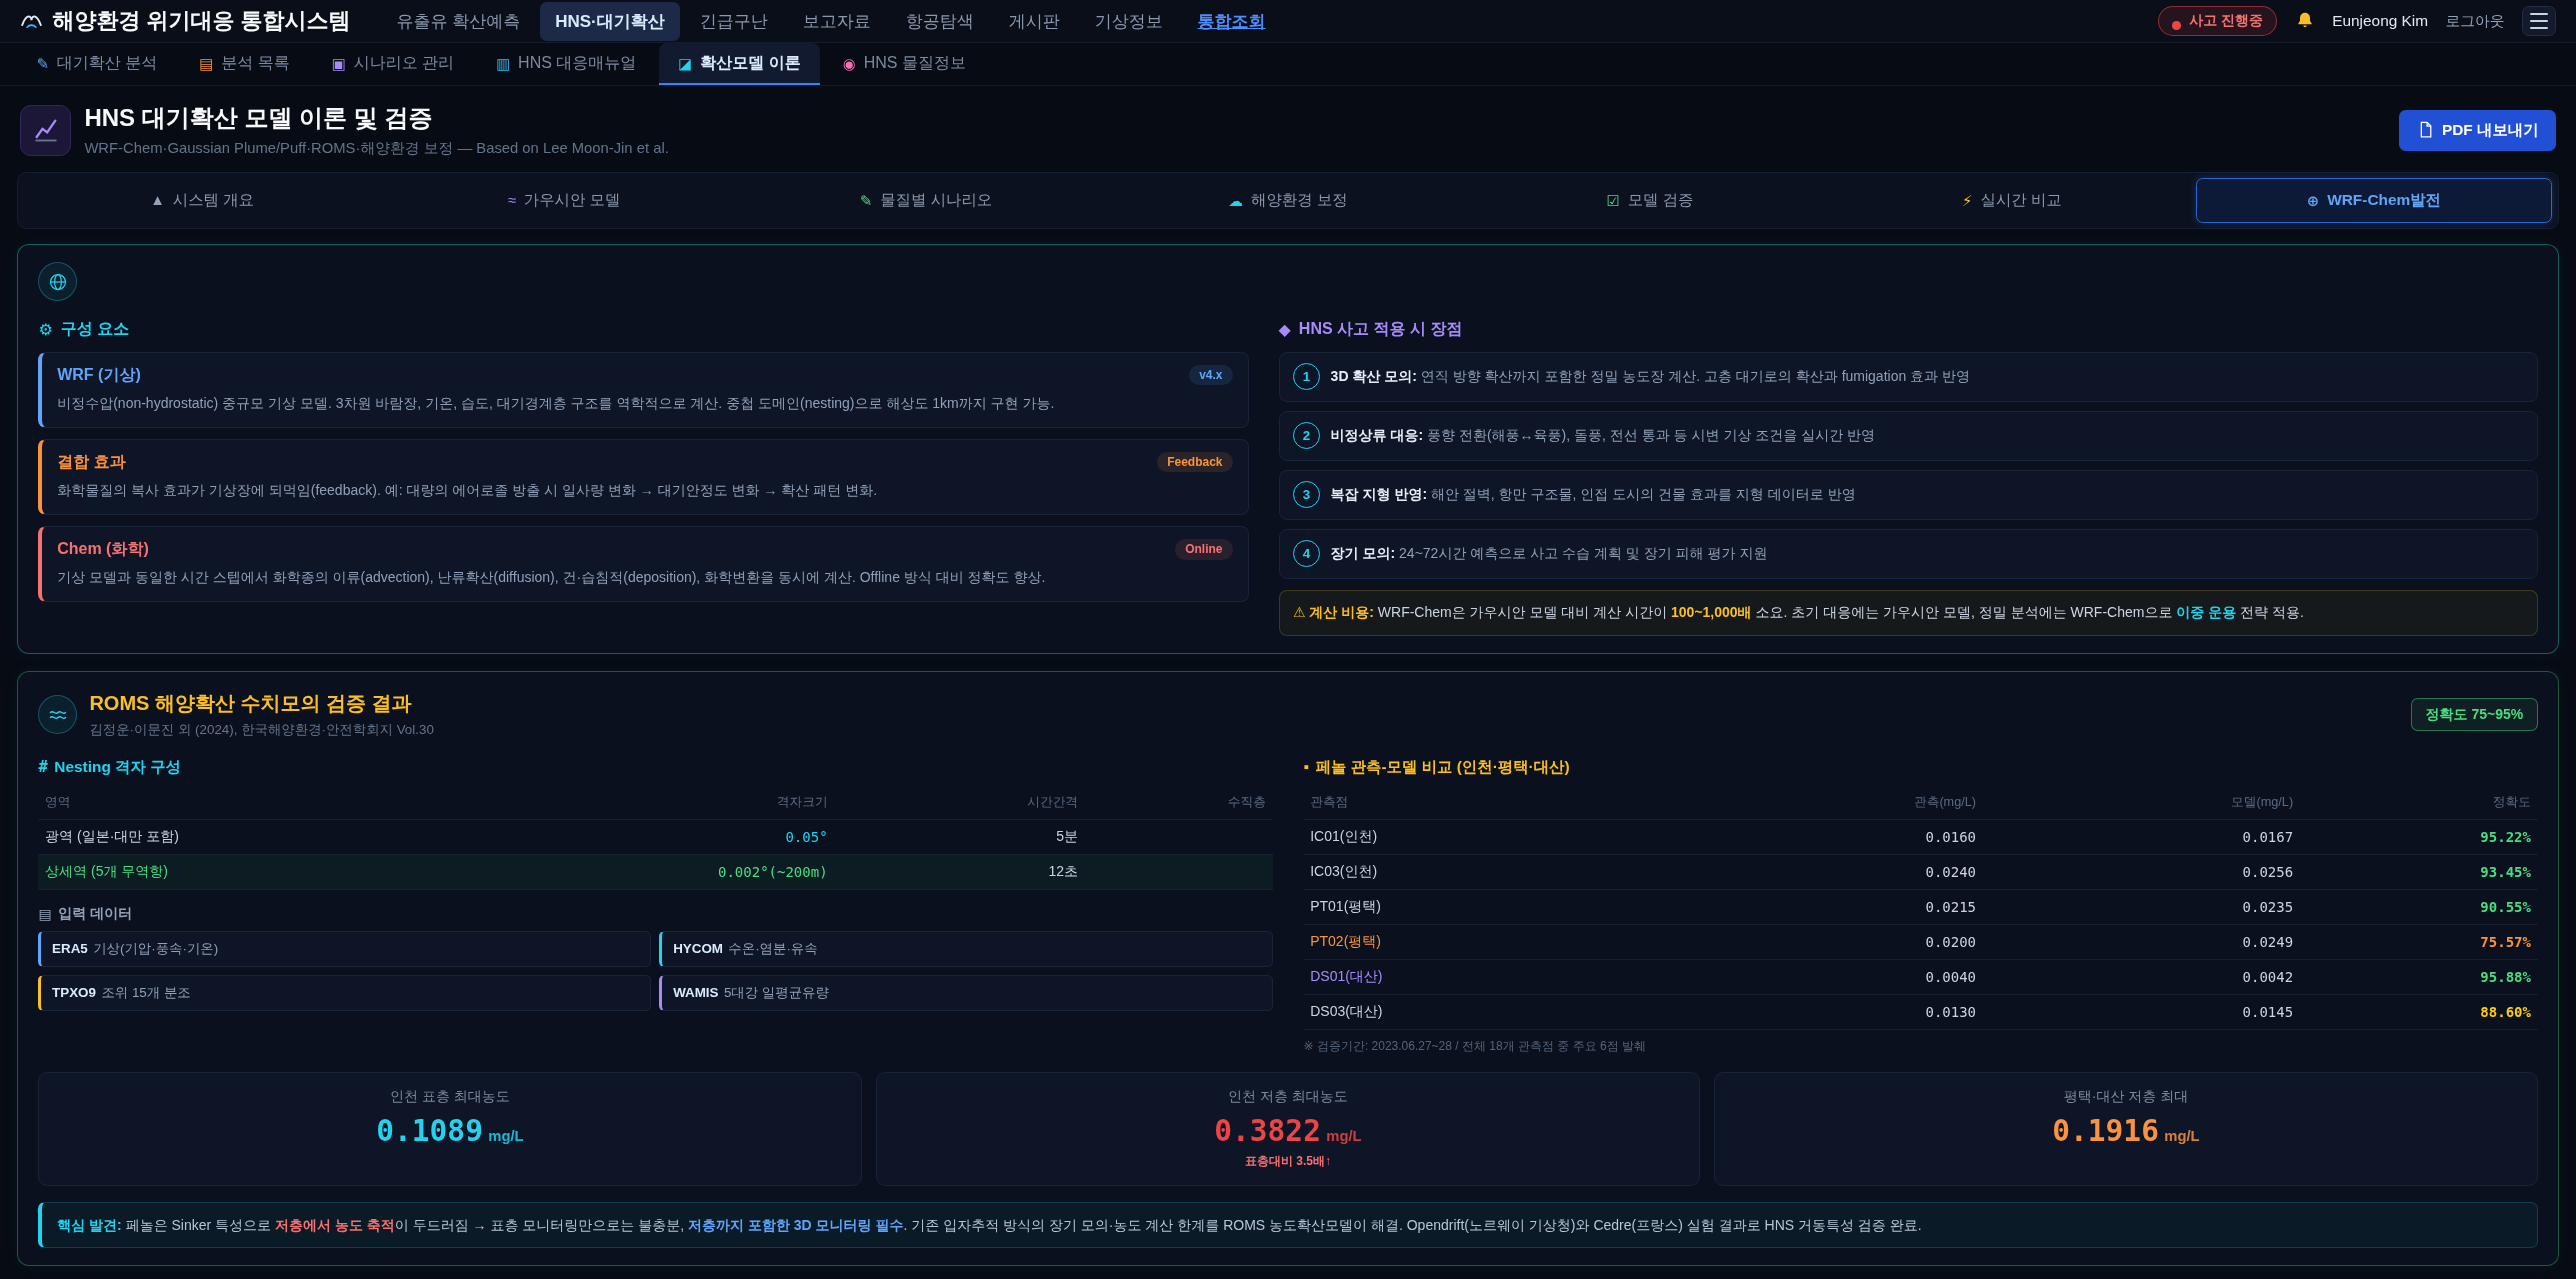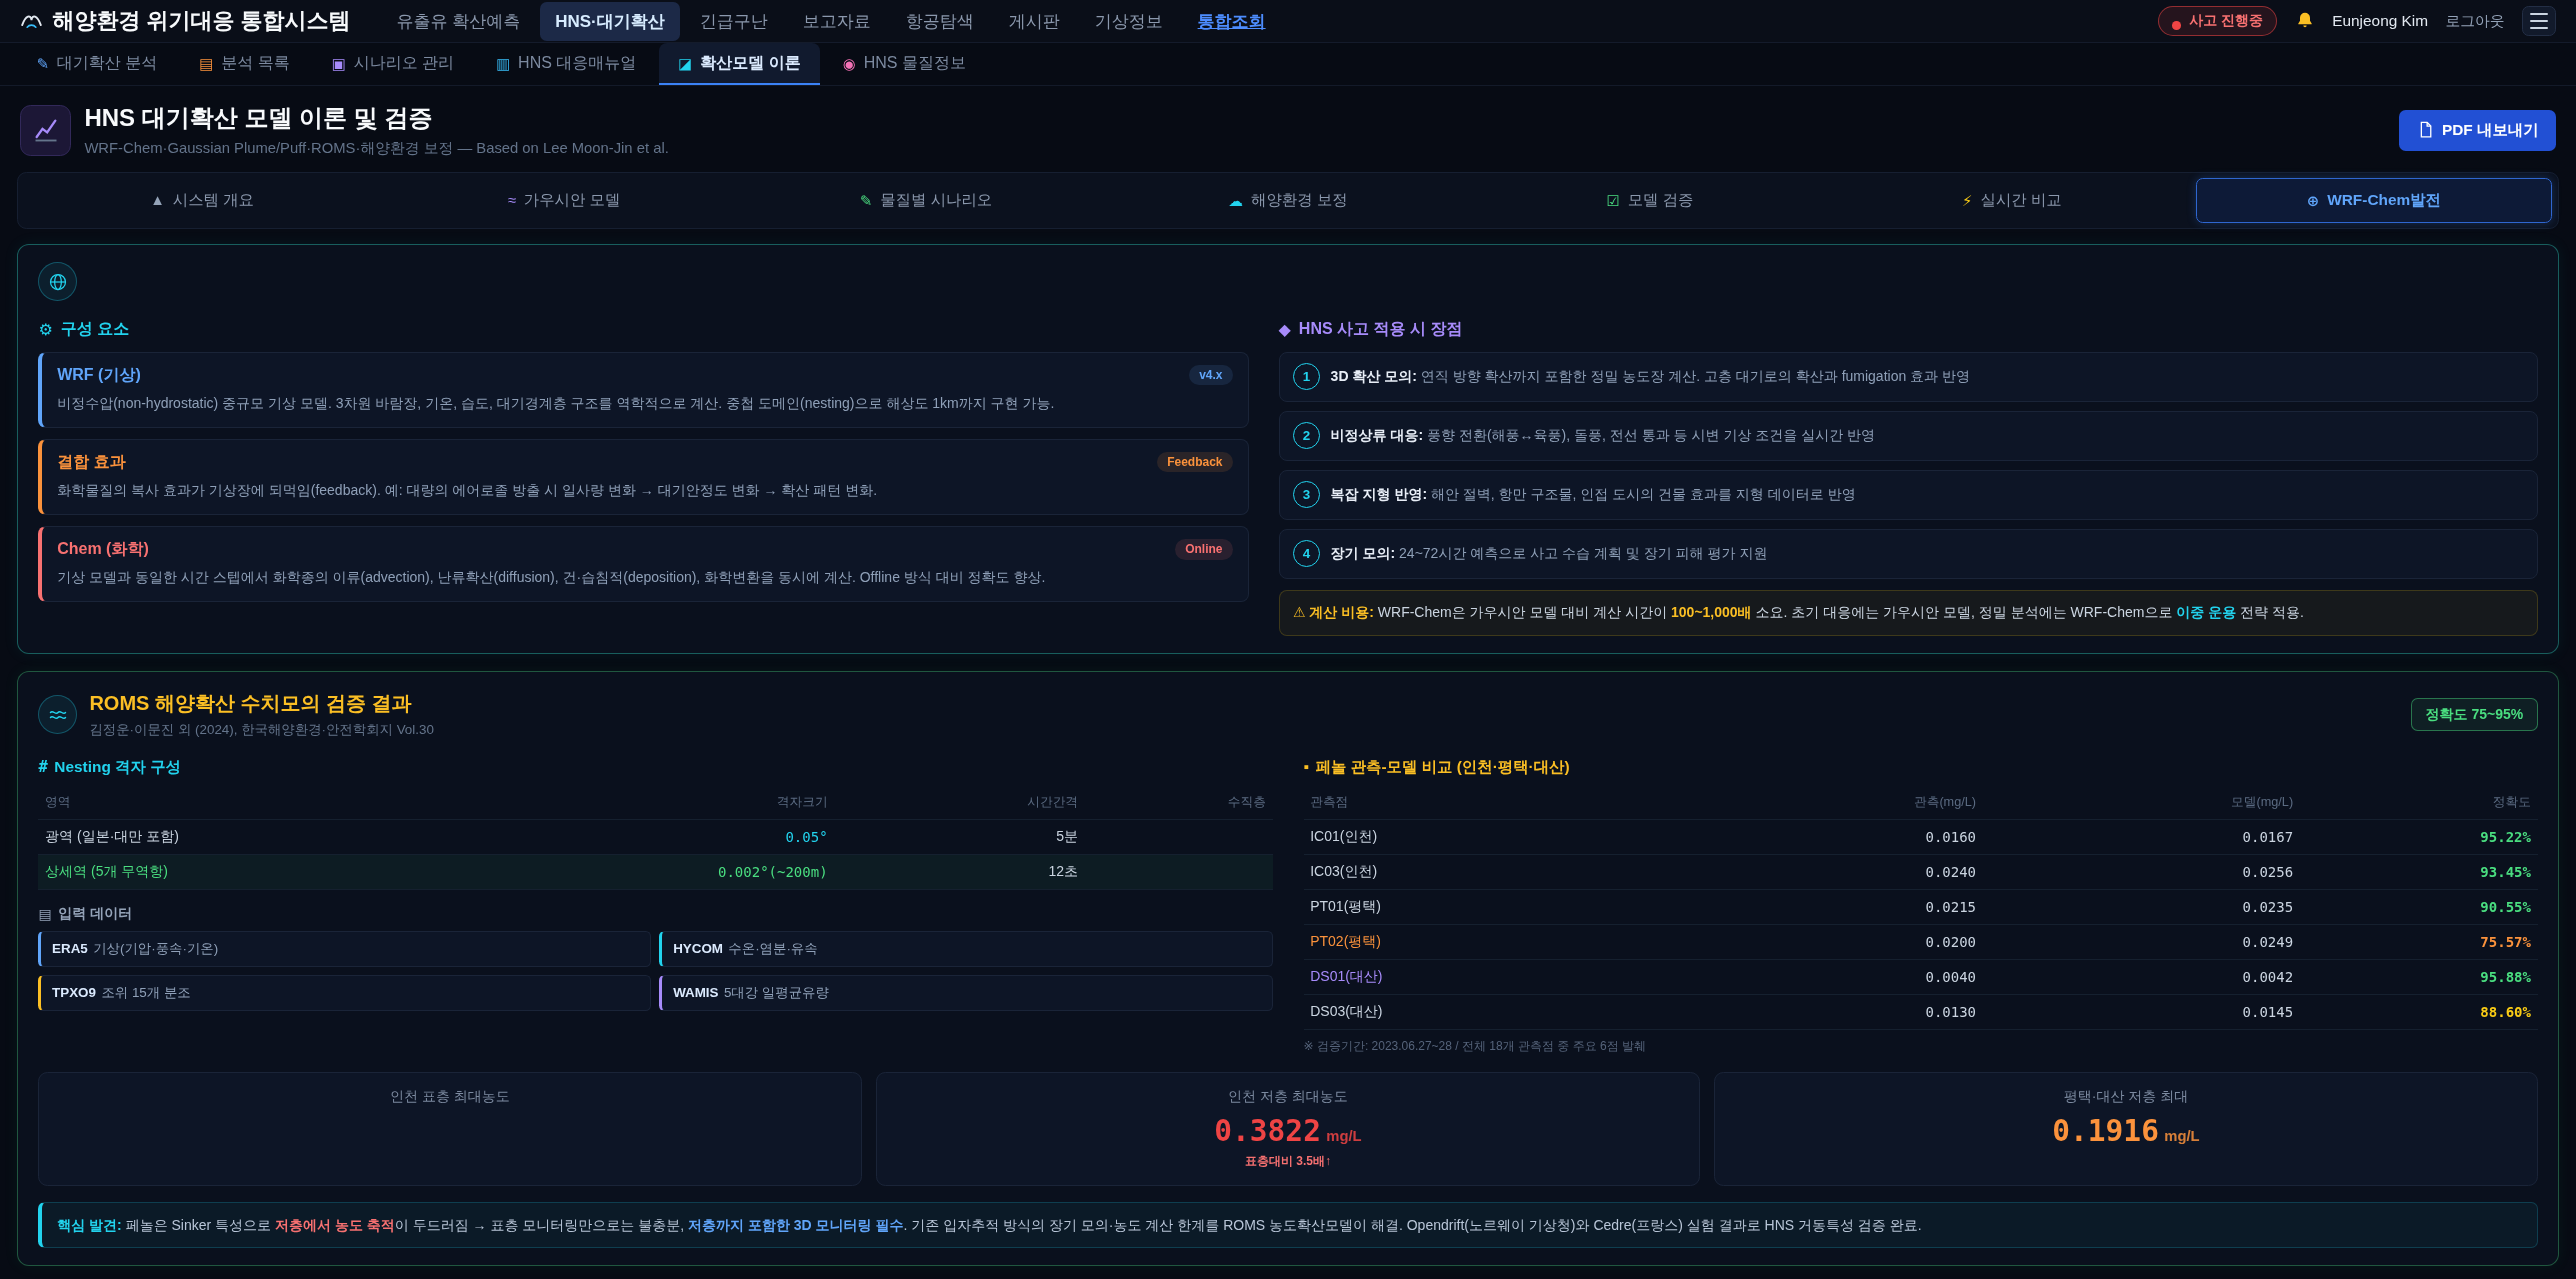--- a/index.html
+++ b/index.html
@@ -456,20 +456,23 @@
             </div>
         </div>
         <p class="obs-note">※ 검증기간: 2023.06.27~28 / 전체 18개 관측점 중 주요 6점 발췌</p>
       </div>
     </div>
 
     <div class="stats-row">
 
         <div class="stat-card">
           <div class="stat-label">인천 표층 최대농도</div>
+          <div>
+            <span class="stat-value" style="color: rgb(34, 211, 238);">0.1089</span><span class="stat-unit" style="color: rgb(34, 211, 238);">mg/L</span>
+          </div>
           <div class="stat-sub"></div>
         </div>
 
         <div class="stat-card">
           <div class="stat-label">인천 저층 최대농도</div>
           <div>
             <span class="stat-value" style="color: rgb(239, 68, 68);">0.3822</span><span class="stat-unit" style="color: rgb(239, 68, 68);">mg/L</span>
           </div>
           <div class="stat-sub" style="color: rgb(248, 113, 113);">표층대비 3.5배↑</div>
         </div>

